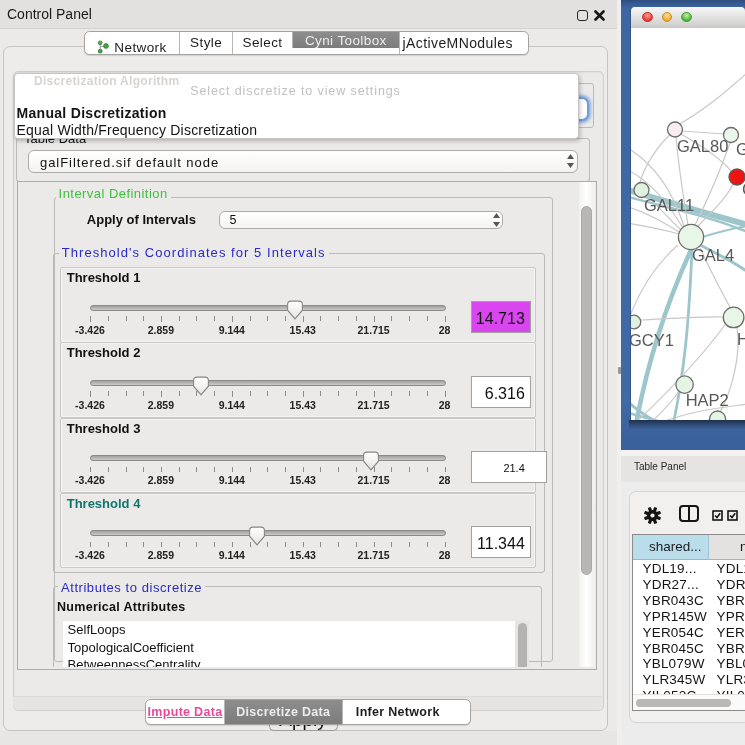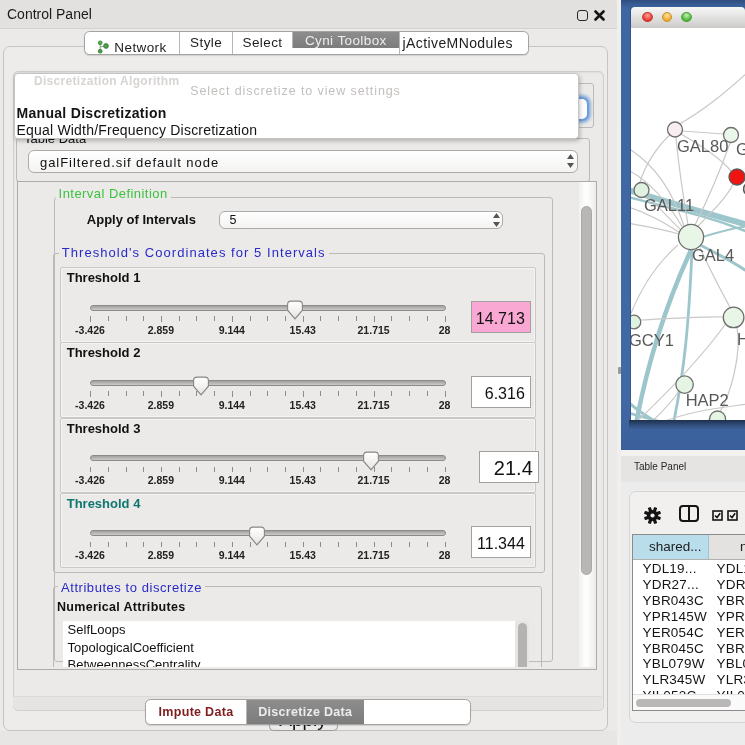--- a/index.html
+++ b/index.html
@@ -90,21 +90,21 @@
 <svg class="abs" style="left:268.9px;top:118.7px;" width="19" height="21">
         <path d="M1.6 4.4 Q1.6 1.1 4.9 1.1 L13.1 1.1 Q16.4 1.1 16.4 4.4 L16.4 10.2 L9 18.8 L1.6 10.2 Z" fill="url(#thg0)" stroke="#878685" stroke-width="1.1"></path>
         <defs>
           <linearGradient id="thg0" x1="0" y1="0" x2="0" y2="1">
             <stop offset="0" stop-color="#ffffff"></stop>
             <stop offset="0.55" stop-color="#f2f1f0"></stop>
             <stop offset="1" stop-color="#e2e1e0"></stop>
           </linearGradient>
         </defs>
       </svg>
-<div class="abs" style="left:453.3px;top:119.0px;width:53px;height:30px;background:#f9a8d4;border:1px solid #a2a1a0;line-height:33px;text-align:right;padding-right:5px;font-size:16px;color:#111;">14.713</div>
+<div class="abs" style="left:453.3px;top:119.0px;width:53px;height:30px;background:#d946ef;border:1px solid #a2a1a0;line-height:33px;text-align:right;padding-right:5px;font-size:16px;color:#111;">14.713</div>
 <div class="abs" style="left:42.5px;top:160.8px;width:474px;height:73.5px;border:1px solid #c9c8c7;border-radius:2px;box-shadow:inset 0 0 0 1px #f5f4f3;"></div>
 <div class="abs" style="left:49.2px;top:163.8px;font-size:13px;font-weight:bold;color:#111;">Threshold 2</div>
 <div class="abs" style="left:72.5px;top:198.3px;width:354px;height:4px;border:1px solid #8b8a89;border-radius:3px;background:linear-gradient(#a2a1a0,#cbcac9);"></div>
 <div class="abs" style="left:72.5px;top:209.8px;width:1px;height:5.5px;background:#8d8c8b;"></div>
       <div class="abs" style="left:90.2px;top:209.8px;width:1px;height:5px;background:#8d8c8b;"></div>
       <div class="abs" style="left:108.0px;top:209.8px;width:1px;height:5px;background:#8d8c8b;"></div>
       <div class="abs" style="left:125.7px;top:209.8px;width:1px;height:5px;background:#8d8c8b;"></div>
       <div class="abs" style="left:143.4px;top:209.8px;width:1px;height:5.5px;background:#8d8c8b;"></div>
       <div class="abs" style="left:161.1px;top:209.8px;width:1px;height:5px;background:#8d8c8b;"></div>
       <div class="abs" style="left:178.8px;top:209.8px;width:1px;height:5px;background:#8d8c8b;"></div>
@@ -172,21 +172,21 @@
 <svg class="abs" style="left:344.3px;top:269.2px;" width="19" height="21">
         <path d="M1.6 4.4 Q1.6 1.1 4.9 1.1 L13.1 1.1 Q16.4 1.1 16.4 4.4 L16.4 10.2 L9 18.8 L1.6 10.2 Z" fill="url(#thg2)" stroke="#878685" stroke-width="1.1"></path>
         <defs>
           <linearGradient id="thg2" x1="0" y1="0" x2="0" y2="1">
             <stop offset="0" stop-color="#ffffff"></stop>
             <stop offset="0.55" stop-color="#f2f1f0"></stop>
             <stop offset="1" stop-color="#e2e1e0"></stop>
           </linearGradient>
         </defs>
       </svg>
-<div class="abs" style="left:453.3px;top:269.5px;width:53px;height:30px;background:#fff;border:1px solid #a2a1a0;line-height:33px;text-align:right;padding-right:5px;font-size:20px;color:#111;margin-left:8px;">21.4</div>
+<div class="abs" style="left:453.3px;top:269.5px;width:53px;height:30px;background:#fff;border:1px solid #a2a1a0;line-height:33px;text-align:right;padding-right:21px;font-size:11px;color:#111;">21.4</div>
 <div class="abs" style="left:42.5px;top:311.3px;width:474px;height:73.5px;border:1px solid #c9c8c7;border-radius:2px;box-shadow:inset 0 0 0 1px #f5f4f3;"></div>
 <div class="abs" style="left:49.2px;top:314.3px;font-size:13px;font-weight:bold;color:#0f766e;">Threshold 4</div>
 <div class="abs" style="left:72.5px;top:348.8px;width:354px;height:4px;border:1px solid #8b8a89;border-radius:3px;background:linear-gradient(#a2a1a0,#cbcac9);"></div>
 <div class="abs" style="left:72.5px;top:360.3px;width:1px;height:5.5px;background:#8d8c8b;"></div>
       <div class="abs" style="left:90.2px;top:360.3px;width:1px;height:5px;background:#8d8c8b;"></div>
       <div class="abs" style="left:108.0px;top:360.3px;width:1px;height:5px;background:#8d8c8b;"></div>
       <div class="abs" style="left:125.7px;top:360.3px;width:1px;height:5px;background:#8d8c8b;"></div>
       <div class="abs" style="left:143.4px;top:360.3px;width:1px;height:5.5px;background:#8d8c8b;"></div>
       <div class="abs" style="left:161.1px;top:360.3px;width:1px;height:5px;background:#8d8c8b;"></div>
       <div class="abs" style="left:178.8px;top:360.3px;width:1px;height:5px;background:#8d8c8b;"></div>
@@ -229,22 +229,23 @@
 <div class="abs" style="left:50.1px;top:458.0px;font-size:13px;color:#111;">TopologicalCoefficient</div>
 <div class="abs" style="left:50.1px;top:475.1px;font-size:13px;color:#111;">BetweennessCentrality</div>
 <div class="abs" style="left:497.5px;top:439.5px;width:14px;height:60px;background:#e6e5e4;"></div>
 <div class="abs" style="left:500.5px;top:441.5px;width:9px;height:55px;border-radius:4.5px;background:#b4b3b2;"></div>
 </div>
 <div class="abs" style="left:578.5px;top:181.5px;width:16px;height:485px;background:linear-gradient(to right,#f2f1f0,#ffffff 45%,#efeeed);"></div>
 <div class="abs" style="left:581px;top:206px;width:10.5px;height:369px;border-radius:5.5px;background:#b8b7b6;border:1px solid #aaa9a8;box-sizing:border-box;"></div>
 <div class="abs" style="left:13px;top:696px;width:589px;height:12.5px;background:#e5e4e3;border-radius:0 0 5px 5px;border-top:1px solid #dcdbda;"></div>
 <div class="abs" style="left:268.5px;top:710px;width:67px;height:19px;border:1px solid #9d9c9b;border-radius:4.5px;background:linear-gradient(#fefefe,#e9e8e7);text-align:center;line-height:18px;font-size:19px;color:#111;">Apply</div>
 <div class="abs" style="left:145px;top:699px;width:323.5px;height:24px;background:#ffffff;border:1px solid #a4a3a2;border-radius:5.5px;box-shadow:0 1px 1px rgba(0,0,0,0.12);overflow:hidden;display:flex;">
-<div class="seg" style="width:100px;height:24px;font-size:12.5px;font-weight:bold;letter-spacing:0.3px;color:#7f1d1d;">Impute Data</div>
+<div class="seg" style="width:78px;height:24px;font-size:12.5px;font-weight:bold;letter-spacing:0.3px;color:#ec4899;text-decoration:underline;">Impute Data</div>
 <div class="seg" style="width:117.5px;height:24px;font-size:12.5px;font-weight:bold;letter-spacing:0.3px;color:#1d1d1d;border-left:1px solid #b7b6b5;box-sizing:border-box;background:linear-gradient(#8d8d8d,#7c7c7c);color:#ececec;">Discretize Data</div>
+<div class="seg" style="width:111.5px;height:24px;font-size:12.5px;font-weight:bold;letter-spacing:0.3px;color:#1d1d1d;border-left:1px solid #b7b6b5;box-sizing:border-box;">Infer Network</div>
 </div>
 <div class="abs" style="left:14px;top:73px;width:563px;height:63.5px;background:#ffffff;border:1px solid #c6c5c4;border-radius:4px;box-shadow:1px 2px 4px rgba(0,0,0,0.25);z-index:50;"></div>
 <div class="abs" style="left:34px;top:73.5px;font-size:12px;font-weight:bold;color:#d7d4d2;letter-spacing:0.3px;z-index:51;">Discretization Algorithm</div>
 <div class="abs" style="left:14px;top:84px;width:563px;text-align:center;font-size:12.5px;color:#c2c0be;letter-spacing:0.9px;z-index:51;">Select discretize to view settings</div>
 <div class="abs" style="left:16.5px;top:121.5px;font-size:14px;letter-spacing:0.2px;color:#141414;z-index:51;">Equal Width/Frequency Discretization</div>
 <div class="abs" style="left:16.5px;top:104.5px;font-size:14px;font-weight:bold;letter-spacing:0.3px;color:#141414;z-index:51;">Manual Discretization</div>
 <div class="abs" style="left:617px;top:0;width:4px;height:745px;background:#f0efee;"></div>
 <div class="abs" style="left:617.5px;top:367px;width:3px;height:7px;background:#9a9998;border-radius:1px;"></div>
 <div class="abs" style="left:621px;top:0;width:124px;height:450px;background:linear-gradient(#2f4e7e,#3e66a3 8px,#4169a6 400px,#3a5f9a);"></div>
 <div class="abs" style="left:629.5px;top:7px;width:1.5px;height:420px;background:#2c4369;opacity:0.5;"></div>

